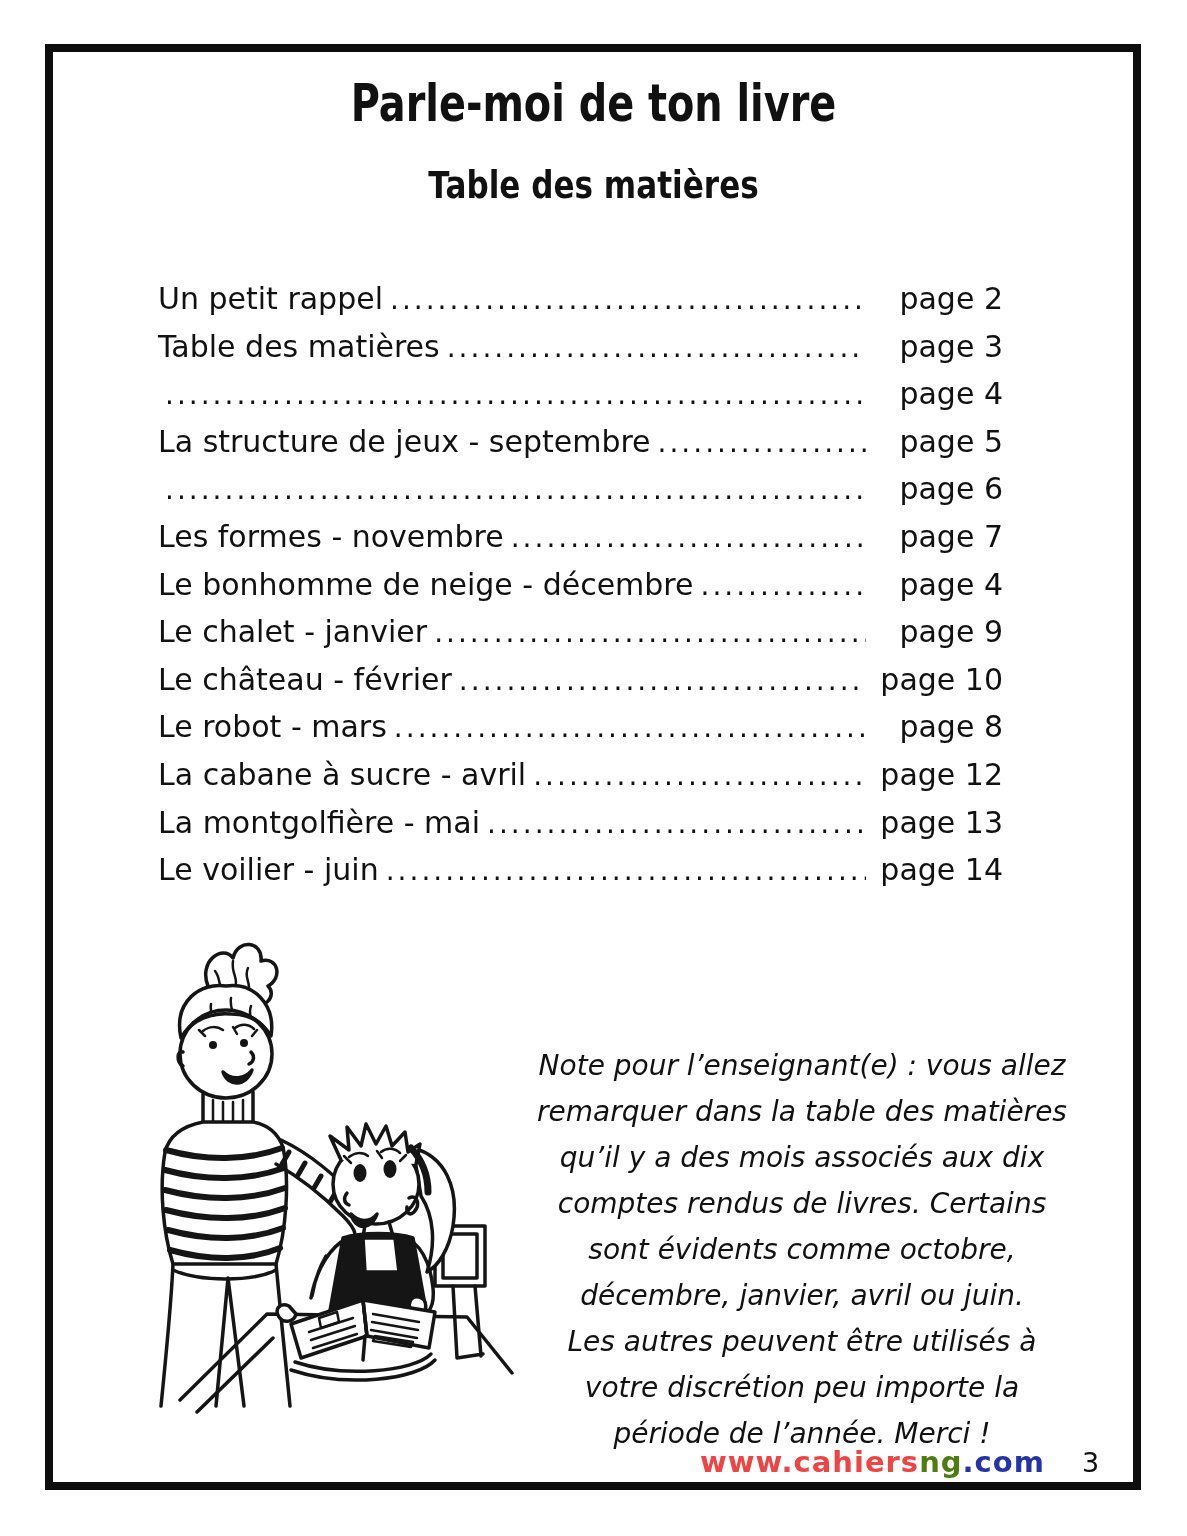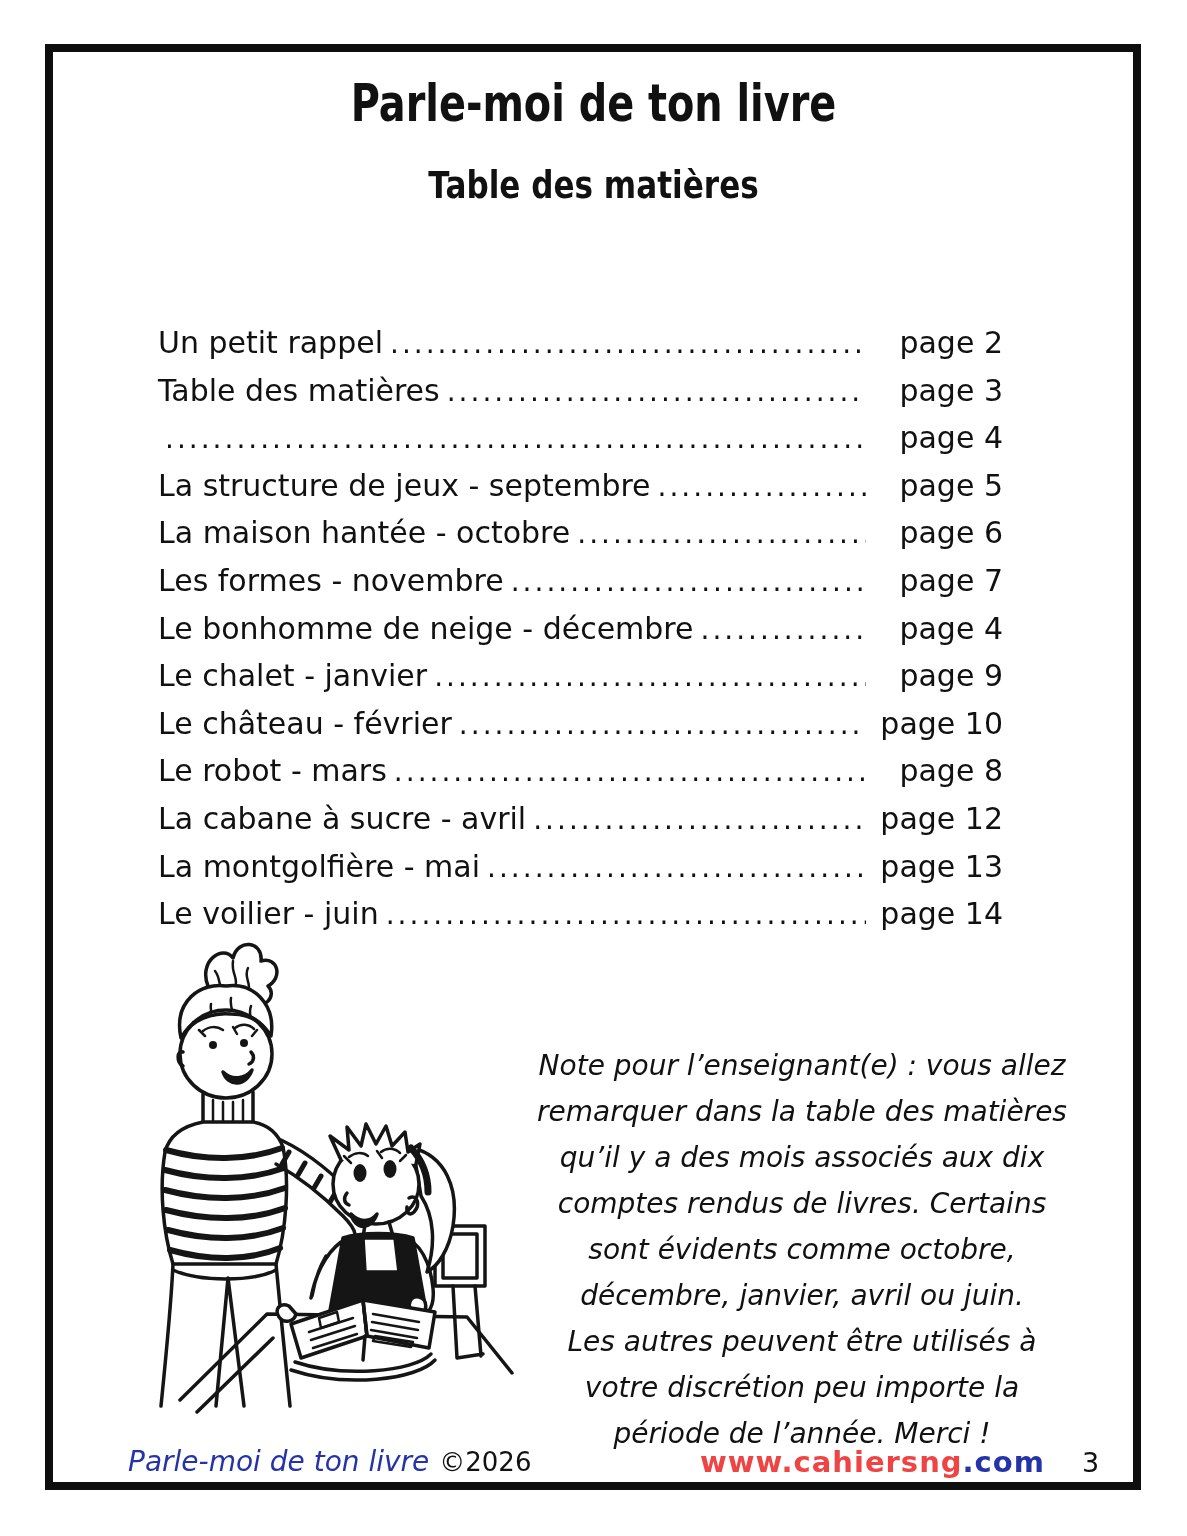--- a/index.html
+++ b/index.html
@@ -12,21 +12,21 @@
     border:8px solid #0e0e0e;
   }
   .title{
     position:absolute;left:0;right:0;top:74px;margin:0;text-align:center;
     font-size:51px;font-weight:bold;transform:scaleX(.78);letter-spacing:0;
   }
   .subtitle{
     position:absolute;left:0;right:0;top:164px;margin:0;text-align:center;
     font-size:37px;font-weight:bold;transform:scaleX(.84);
   }
-  .toc{position:absolute;left:158px;top:276px;width:845px;margin-top:44px;}
+  .toc{position:absolute;left:158px;top:276px;width:845px;}
   .toc-row{display:flex;align-items:baseline;line-height:46.6px;font-size:30px;white-space:nowrap;}
   .toc-label{white-space:nowrap;}
   .leader{flex:1;overflow:hidden;white-space:nowrap;letter-spacing:3px;margin:0 7px;font-size:28px;}
   .toc-page{white-space:nowrap;width:130px;text-align:right;flex:0 0 auto;}
   .illustration{position:absolute;left:113px;top:926px;width:432px;height:488px;}
   .note{
     position:absolute;left:510px;top:1022px;width:584px;text-align:center;
     font-style:italic;font-size:28px;line-height:46px;white-space:pre-line;margin-top:21px;
   }
   .footer-left{position:absolute;left:128px;top:1445px;font-size:28px;white-space:nowrap;}
@@ -58,21 +58,20 @@
       <div class="toc-row">
         <span class="leader">................................................................................................................................................................</span>
         <span class="toc-page">page 4</span>
       </div>
       <div class="toc-row">
         <span class="toc-label">La structure de jeux - septembre</span>
         <span class="leader">................................................................................................................................................................</span>
         <span class="toc-page">page 5</span>
       </div>
       <div class="toc-row">
-        <span class="toc-label">La maison hantée - octobre</span>
         <span class="leader">................................................................................................................................................................</span>
         <span class="toc-page">page 6</span>
       </div>
       <div class="toc-row">
         <span class="toc-label">Les formes - novembre</span>
         <span class="leader">................................................................................................................................................................</span>
         <span class="toc-page">page 7</span>
       </div>
       <div class="toc-row">
         <span class="toc-label">Le bonhomme de neige - décembre</span>
@@ -206,20 +205,17 @@
   <div class="note">Note pour l’enseignant(e) : vous allez
 remarquer dans la table des matières
 qu’il y a des mois associés aux dix
 comptes rendus de livres. Certains
 sont évidents comme octobre,
 décembre, janvier, avril ou juin.
 Les autres peuvent être utilisés à
 votre discrétion peu importe la
 période de l’année. Merci !</div>
 
-  <div class="footer-left">
-    <span class="footer-book" style="color: rgb(36, 52, 168);">Parle-moi de ton livre</span><span class="footer-copy">©2026</span>
-  </div>
   <div class="footer-site">
-    <span class="site-blue" style="color: #ef4444;">www.cahiers</span><span class="site-dark" style="color: #ef4444;">ng</span><span class="site-blue" style="color: rgb(36, 52, 168);">.com</span>
+    <span class="site-blue" style="color: #ef4444;">www.cahiers</span><span class="site-dark" style="color: #4d7c0f;">ng</span><span class="site-blue" style="color: rgb(36, 52, 168);">.com</span>
   </div>
   <div class="footer-pagenum">3</div>
 </div>
 
 </body></html>

